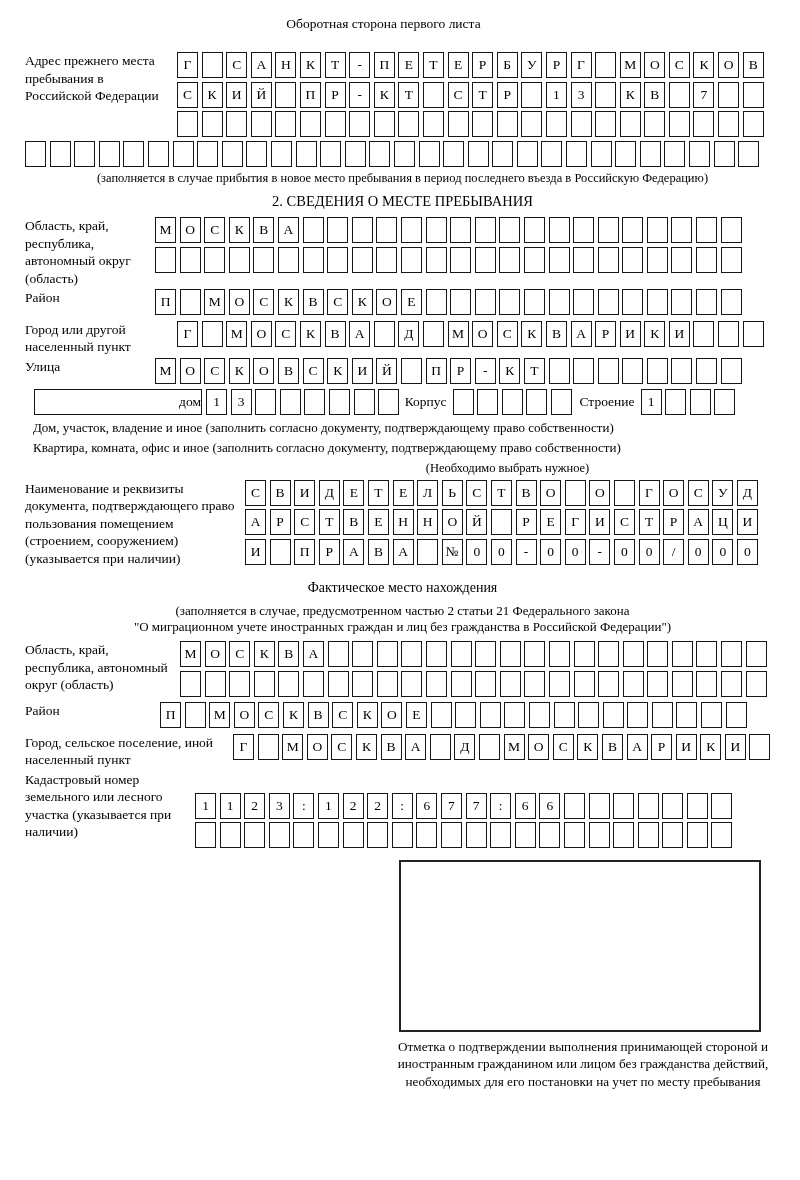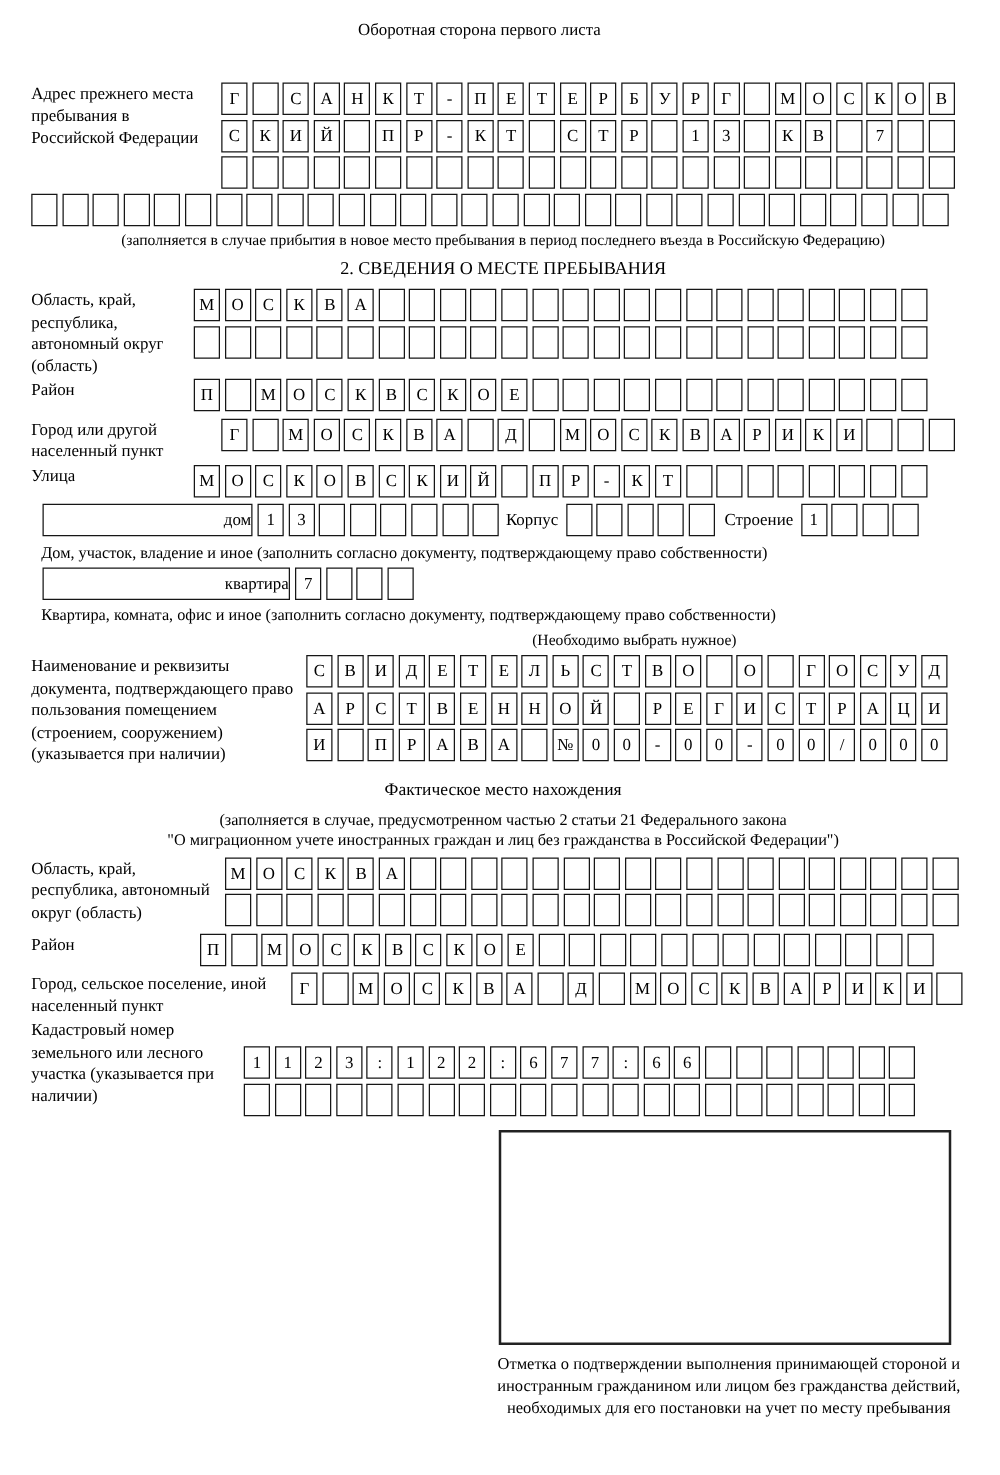--- a/index.html
+++ b/index.html
@@ -36,21 +36,21 @@
   }
   .stamp-cap{margin-left:366px;width:384px;text-align:center;font-size:13.2px;line-height:17.5px;}
 </style>
 </head>
 <body>
 
 <div class="page">
 
   <div class="hdr-note">Оборотная сторона первого листа</div>
 
-  <div class="frow" style="margin-top:34px">
+  <div class="frow" style="margin-top:20px">
     <div class="flabel w152">Адрес прежнего места пребывания в Российской Федерации</div>
     <div>
       <div class="boxes"><span class="cbox">Г</span><span class="cbox"></span><span class="cbox">С</span><span class="cbox">А</span><span class="cbox">Н</span><span class="cbox">К</span><span class="cbox">Т</span><span class="cbox">-</span><span class="cbox">П</span><span class="cbox">Е</span><span class="cbox">Т</span><span class="cbox">Е</span><span class="cbox">Р</span><span class="cbox">Б</span><span class="cbox">У</span><span class="cbox">Р</span><span class="cbox">Г</span><span class="cbox"></span><span class="cbox">М</span><span class="cbox">О</span><span class="cbox">С</span><span class="cbox">К</span><span class="cbox">О</span><span class="cbox">В</span></div>
       <div class="boxes"><span class="cbox">С</span><span class="cbox">К</span><span class="cbox">И</span><span class="cbox">Й</span><span class="cbox"></span><span class="cbox">П</span><span class="cbox">Р</span><span class="cbox">-</span><span class="cbox">К</span><span class="cbox">Т</span><span class="cbox"></span><span class="cbox">С</span><span class="cbox">Т</span><span class="cbox">Р</span><span class="cbox"></span><span class="cbox">1</span><span class="cbox">3</span><span class="cbox"></span><span class="cbox">К</span><span class="cbox">В</span><span class="cbox"></span><span class="cbox">7</span><span class="cbox"></span><span class="cbox"></span></div>
       <div class="boxes"><span class="cbox"></span><span class="cbox"></span><span class="cbox"></span><span class="cbox"></span><span class="cbox"></span><span class="cbox"></span><span class="cbox"></span><span class="cbox"></span><span class="cbox"></span><span class="cbox"></span><span class="cbox"></span><span class="cbox"></span><span class="cbox"></span><span class="cbox"></span><span class="cbox"></span><span class="cbox"></span><span class="cbox"></span><span class="cbox"></span><span class="cbox"></span><span class="cbox"></span><span class="cbox"></span><span class="cbox"></span><span class="cbox"></span><span class="cbox"></span></div>
     </div>
   </div>
   <div class="boxes"><span class="cbox"></span><span class="cbox"></span><span class="cbox"></span><span class="cbox"></span><span class="cbox"></span><span class="cbox"></span><span class="cbox"></span><span class="cbox"></span><span class="cbox"></span><span class="cbox"></span><span class="cbox"></span><span class="cbox"></span><span class="cbox"></span><span class="cbox"></span><span class="cbox"></span><span class="cbox"></span><span class="cbox"></span><span class="cbox"></span><span class="cbox"></span><span class="cbox"></span><span class="cbox"></span><span class="cbox"></span><span class="cbox"></span><span class="cbox"></span><span class="cbox"></span><span class="cbox"></span><span class="cbox"></span><span class="cbox"></span><span class="cbox"></span><span class="cbox"></span></div>
   <div class="centernote">(заполняется в случае прибытия в новое место пребывания в период последнего въезда в Российскую Федерацию)</div>
 
@@ -82,24 +82,20 @@
   <div class="frow mt2" style="margin-left:9px">
     <div class="wrect" style="width:168px">дом</div>
     <div class="boxes"><span class="cbox">1</span><span class="cbox">3</span><span class="cbox"></span><span class="cbox"></span><span class="cbox"></span><span class="cbox"></span><span class="cbox"></span><span class="cbox"></span></div>
     <span class="inline-lbl" style="margin:0 6px 0 2px">Корпус</span>
     <div class="boxes"><span class="cbox"></span><span class="cbox"></span><span class="cbox"></span><span class="cbox"></span><span class="cbox"></span></div>
     <span class="inline-lbl" style="margin:0 6px 0 4px">Строение</span>
     <div class="boxes"><span class="cbox">1</span><span class="cbox"></span><span class="cbox"></span><span class="cbox"></span></div>
   </div>
   <div class="caption">Дом, участок, владение и иное (заполнить согласно документу, подтверждающему право собственности)</div>
 
-  <div class="frow" style="margin-left:9px">
-    <div class="wrect" style="width:198px">квартира</div>
-    <div class="boxes"><span class="cbox">7</span><span class="cbox"></span><span class="cbox"></span><span class="cbox"></span></div>
-  </div>
   <div class="caption">Квартира, комната, офис и иное (заполнить согласно документу, подтверждающему право собственности)</div>
 
   <div class="centernote" style="text-align:center;margin-left:210px">(Необходимо выбрать нужное)</div>
 
   <div class="frow mt4">
     <div class="flabel w220">Наименование и реквизиты документа, подтверждающего право пользования помещением (строением, сооружением) (указывается при наличии)</div>
     <div>
       <div class="boxes"><span class="cbox">С</span><span class="cbox">В</span><span class="cbox">И</span><span class="cbox">Д</span><span class="cbox">Е</span><span class="cbox">Т</span><span class="cbox">Е</span><span class="cbox">Л</span><span class="cbox">Ь</span><span class="cbox">С</span><span class="cbox">Т</span><span class="cbox">В</span><span class="cbox">О</span><span class="cbox"></span><span class="cbox">О</span><span class="cbox"></span><span class="cbox">Г</span><span class="cbox">О</span><span class="cbox">С</span><span class="cbox">У</span><span class="cbox">Д</span></div>
       <div class="boxes"><span class="cbox">А</span><span class="cbox">Р</span><span class="cbox">С</span><span class="cbox">Т</span><span class="cbox">В</span><span class="cbox">Е</span><span class="cbox">Н</span><span class="cbox">Н</span><span class="cbox">О</span><span class="cbox">Й</span><span class="cbox"></span><span class="cbox">Р</span><span class="cbox">Е</span><span class="cbox">Г</span><span class="cbox">И</span><span class="cbox">С</span><span class="cbox">Т</span><span class="cbox">Р</span><span class="cbox">А</span><span class="cbox">Ц</span><span class="cbox">И</span></div>
       <div class="boxes"><span class="cbox">И</span><span class="cbox"></span><span class="cbox">П</span><span class="cbox">Р</span><span class="cbox">А</span><span class="cbox">В</span><span class="cbox">А</span><span class="cbox"></span><span class="cbox">№</span><span class="cbox">0</span><span class="cbox">0</span><span class="cbox">-</span><span class="cbox">0</span><span class="cbox">0</span><span class="cbox">-</span><span class="cbox">0</span><span class="cbox">0</span><span class="cbox">/</span><span class="cbox">0</span><span class="cbox">0</span><span class="cbox">0</span></div>

